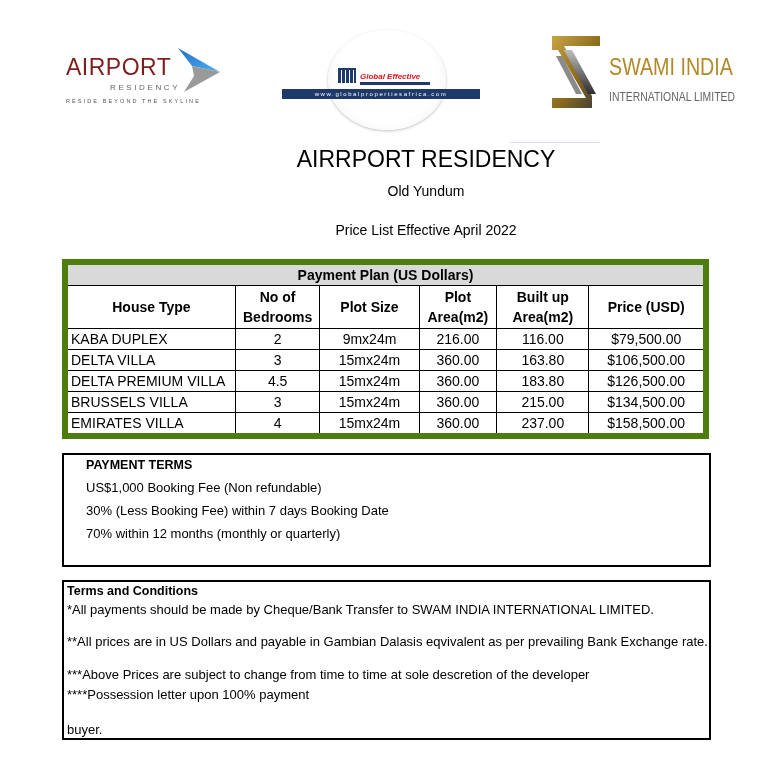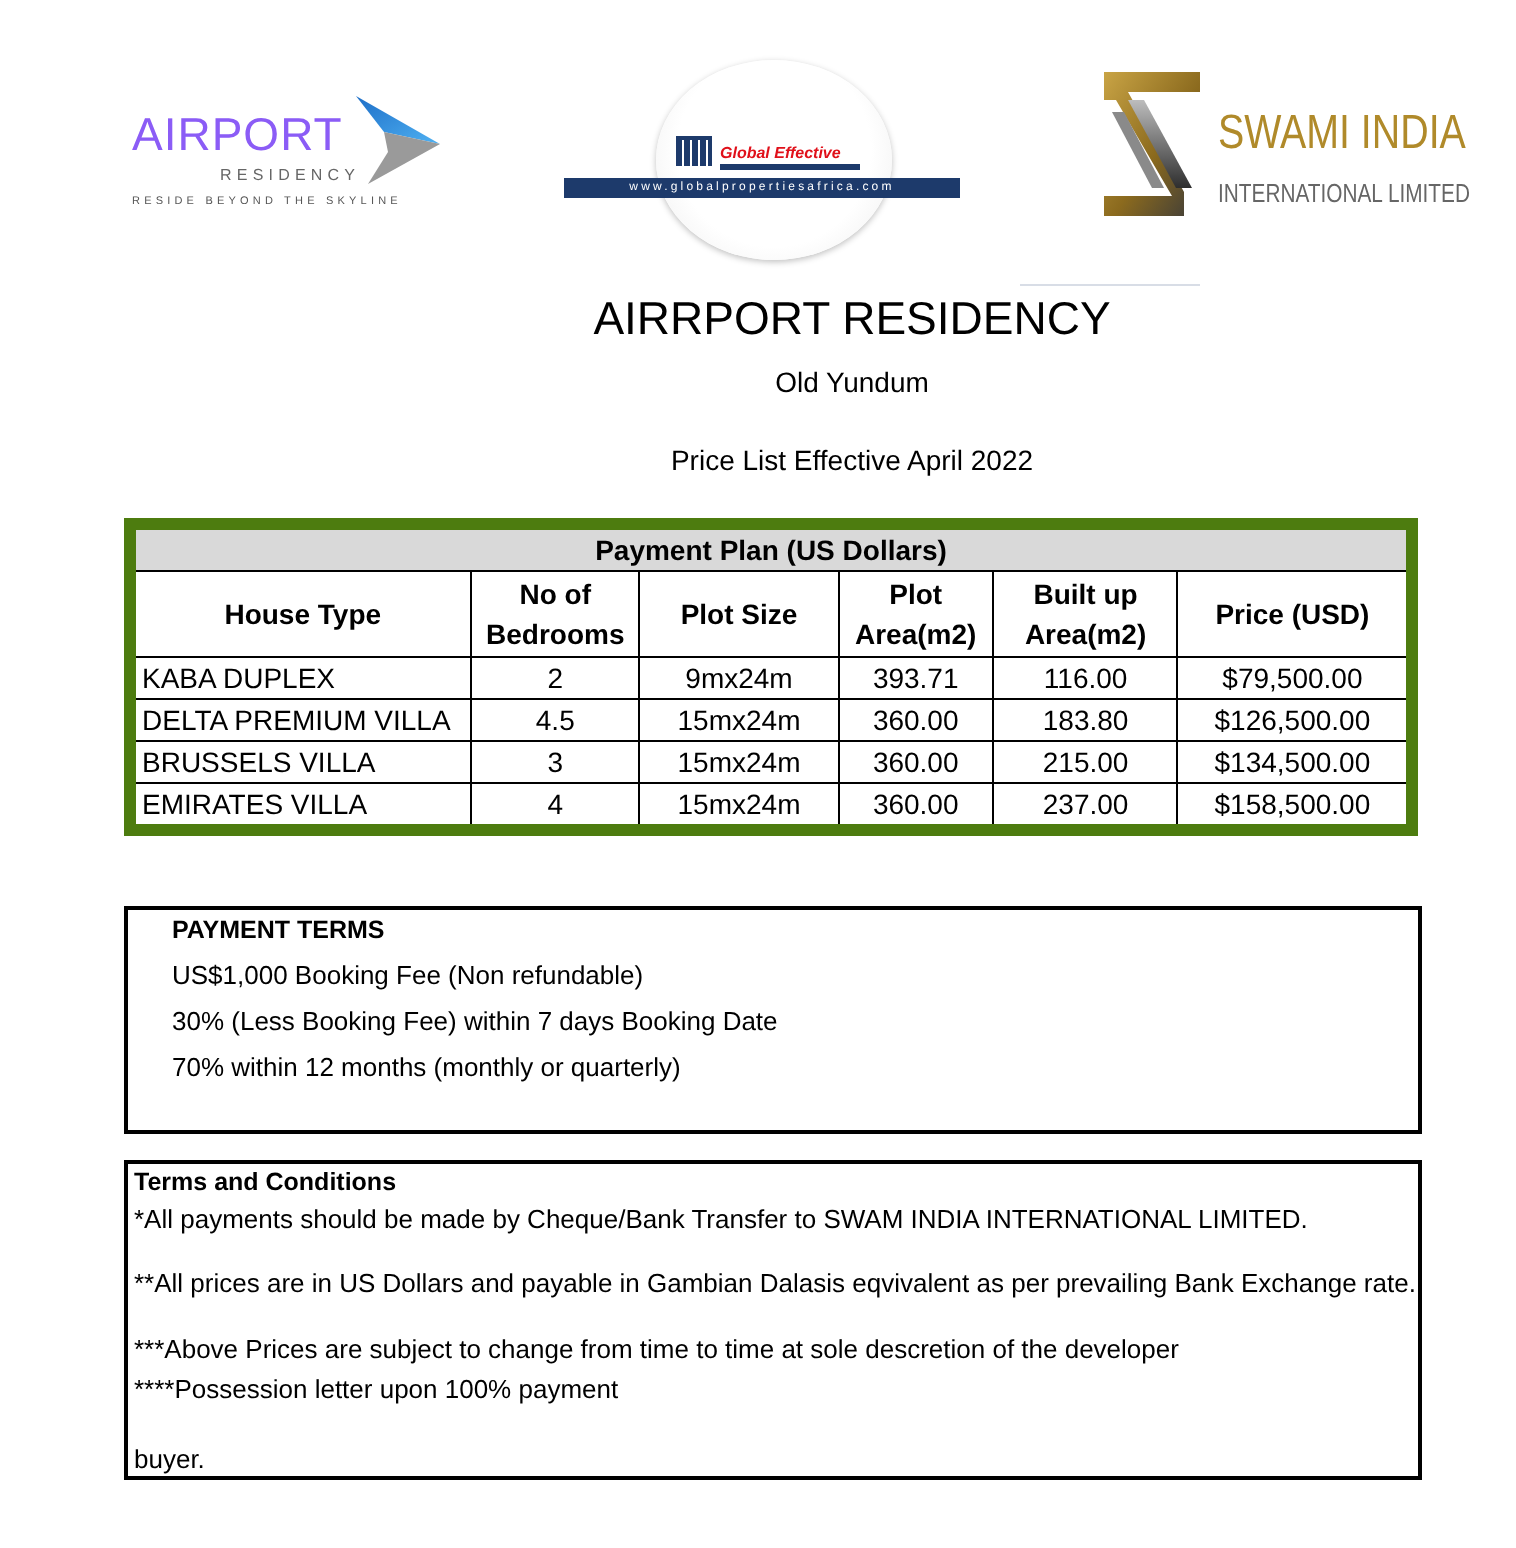--- a/index.html
+++ b/index.html
@@ -2,21 +2,21 @@
 <html><head>
 <meta charset="utf-8">
 <style>
   html, body { margin: 0; padding: 0; background: #ffffff; }
   body { width: 758px; height: 774px; position: relative; overflow: hidden;
          font-family: "Liberation Sans", "DejaVu Sans", sans-serif; color: #000; }
 
   
   .logo-airport { position: absolute; left: 66px; top: 40px; width: 160px; height: 66px; }
   .ap-word { position: absolute; left: 0; top: 14px; font-size: 23px; font-weight: 400;
-             color: #8b5cf6; letter-spacing: 0.5px; }
+             color: #7f1d1d; letter-spacing: 0.5px; }
   .ap-sub { position: absolute; left: 44px; top: 43px; font-size: 8px; letter-spacing: 2.6px; color: #666; }
   .ap-tag { position: absolute; left: 0; top: 58px; font-size: 5.5px; letter-spacing: 2.1px; color: #555; white-space: nowrap; }
   .ap-arrow { position: absolute; left: 112px; top: 8px; }
 
   .logo-global { position: absolute; left: 280px; top: 30px; width: 210px; height: 100px; }
   .gp-circle { position: absolute; left: 48px; top: 0; width: 118px; height: 100px; border-radius: 50%;
                background: radial-gradient(circle at 50% 45%, #ffffff 60%, #ececec 100%);
                box-shadow: 0 1px 3px rgba(0,0,0,0.25); }
   .gp-name { position: absolute; left: 80px; top: 42px; font-size: 8px; font-weight: 700; font-style: italic; color: #e0101a; white-space: nowrap; }
   .gp-house { position: absolute; left: 58px; top: 38px; width: 18px; height: 13px;
@@ -127,23 +127,31 @@
     <th><span>No of</span><br><span>Bedrooms</span></th>
     <th><span>Plot Size</span></th>
     <th><span>Plot</span><br><span>Area(m2)</span></th>
     <th><span>Built up</span><br><span>Area(m2)</span></th>
     <th><span>Price (USD)</span></th>
   </tr>
   <tr>
     <td class="type">KABA DUPLEX</td>
     <td>2</td>
     <td>9mx24m</td>
-    <td>393.71</td>
+    <td>216.00</td>
     <td>116.00</td>
     <td>$79,500.00</td>
+  </tr>
+  <tr>
+    <td class="type">DELTA VILLA</td>
+    <td>3</td>
+    <td>15mx24m</td>
+    <td>360.00</td>
+    <td>163.80</td>
+    <td>$106,500.00</td>
   </tr>
   <tr>
     <td class="type">DELTA PREMIUM VILLA</td>
     <td>4.5</td>
     <td>15mx24m</td>
     <td>360.00</td>
     <td>183.80</td>
     <td>$126,500.00</td>
   </tr>
   <tr>

